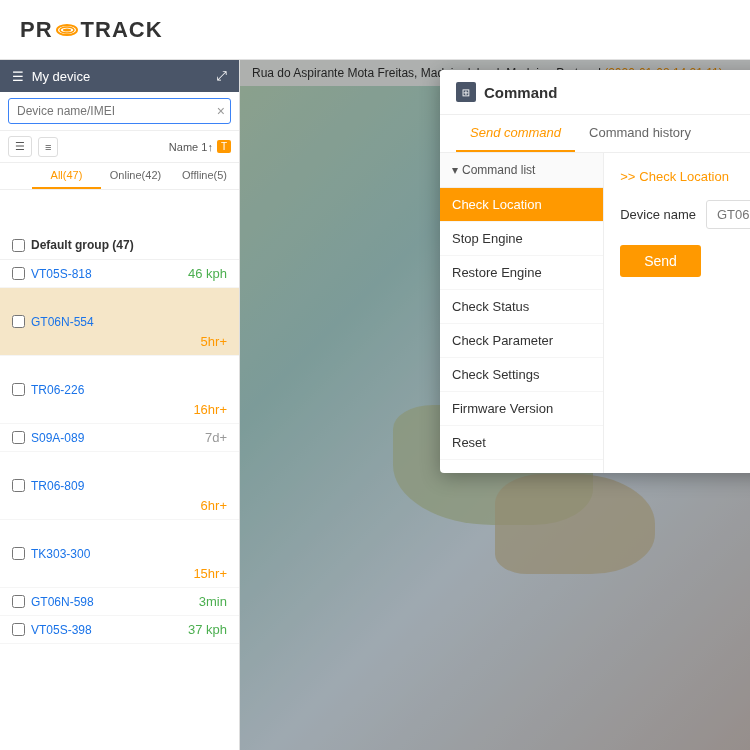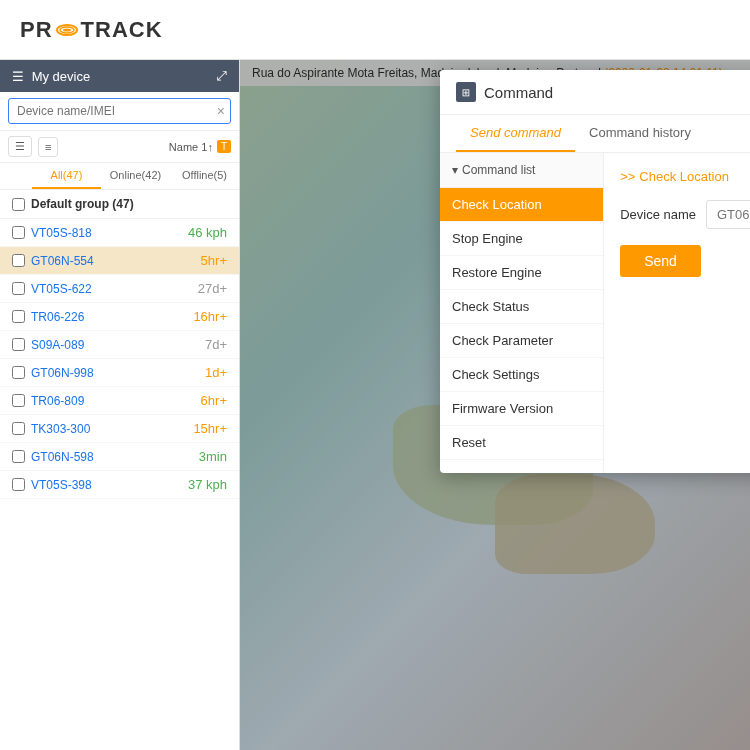--- a/index.html
+++ b/index.html
@@ -132,20 +132,21 @@
 
     .device-group {
       padding: 7px 12px;
       font-size: 12px;
       color: #333;
       font-weight: bold;
       border-bottom: 1px solid #f0f0f0;
       display: flex;
       align-items: center;
       gap: 6px;
+      margin-top: 41px;
     }
     .device-group input[type="checkbox"] {
       margin: 0;
     }
 
     .device-item {
       padding: 6px 12px;
       border-bottom: 1px solid #f5f5f5;
       display: flex;
       align-items: center;
@@ -159,21 +160,21 @@
       gap: 6px;
     }
     .device-name {
       font-size: 12px;
       color: #1a73e8;
     }
     .device-status {
       font-size: 13px;
     }
     .status-green { color: #4caf50; }
-    .status-orange { color: #f90; }
+    .status-orange { color: #f90; margin-top: 40px; }
     .status-gray { color: #999; }
 
     
     .map-area {
       flex: 1;
       position: relative;
       background: #e8f4e8;
       overflow: hidden;
     }
     .map-bg {
@@ -264,21 +265,21 @@
       background: #4a5568;
       border-radius: 2px;
       display: flex;
       align-items: center;
       justify-content: center;
       color: #fff;
       font-size: 10px;
     }
     .modal-title {
       font-size: 15px;
-      font-weight: normal;
+      font-weight: bold;
       color: #333;
     }
     .modal-tabs {
       display: flex;
       padding: 0 16px;
       border-bottom: 1px solid #eee;
     }
     .modal-tab {
       padding: 10px 14px;
       font-size: 13px;
@@ -421,44 +422,30 @@
     <div class="device-item selected">
       <div class="device-item-left">
         <input type="checkbox" style="">
         <span class="device-name">GT06N-554</span>
       </div>
       <span class="device-status status-orange">5hr+</span>
     </div>
     <div class="device-item">
       <div class="device-item-left">
         <input type="checkbox" style="">
-        <span class="device-name">VT05S-622</span>
-      </div>
-      <span class="device-status status-gray">27d+</span>
-    </div>
-    <div class="device-item">
-      <div class="device-item-left">
-        <input type="checkbox" style="">
         <span class="device-name">TR06-226</span>
       </div>
       <span class="device-status status-orange">16hr+</span>
     </div>
     <div class="device-item">
       <div class="device-item-left">
         <input type="checkbox" style="">
         <span class="device-name">S09A-089</span>
       </div>
       <span class="device-status status-gray">7d+</span>
-    </div>
-    <div class="device-item">
-      <div class="device-item-left">
-        <input type="checkbox" style="">
-        <span class="device-name">GT06N-998</span>
-      </div>
-      <span class="device-status status-orange">1d+</span>
     </div>
     <div class="device-item">
       <div class="device-item-left">
         <input type="checkbox" style="">
         <span class="device-name">TR06-809</span>
       </div>
       <span class="device-status status-orange">6hr+</span>
     </div>
     <div class="device-item">
       <div class="device-item-left">

